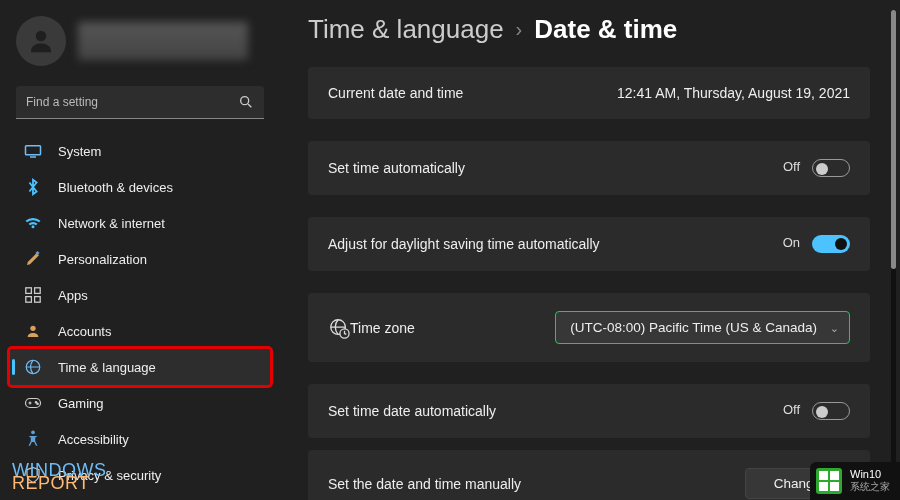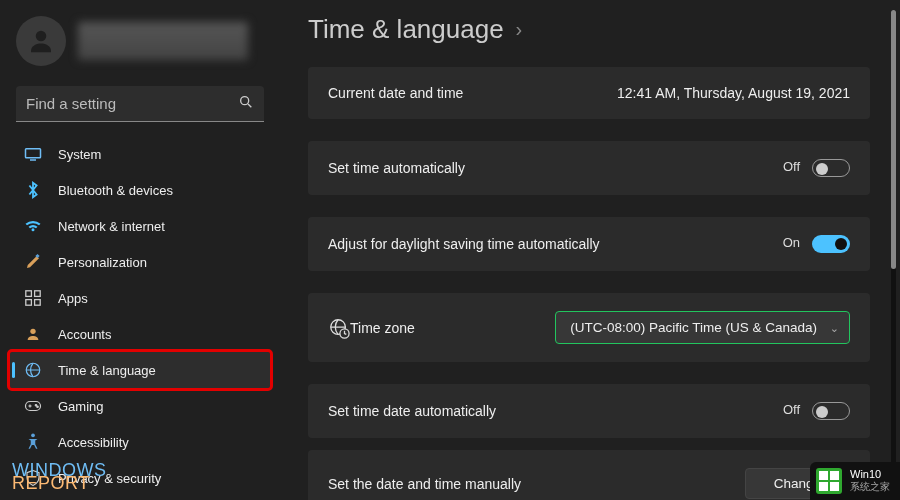--- a/index.html
+++ b/index.html
@@ -7,21 +7,21 @@
   .app { display: flex; width: 900px; height: 500px; background: #202020; }
   
   
   .sidebar { width: 280px; padding: 10px 10px 0 10px; display: flex; flex-direction: column; }
   .profile { display: flex; align-items: center; gap: 12px; padding: 6px; }
   .avatar { width: 50px; height: 50px; border-radius: 50%; background: #3a3a3a; display:flex; align-items:center; justify-content:center; }
   .avatar svg { width: 30px; height: 30px; fill: #1f1f1f; }
   .profile-name { filter: blur(4px); width: 170px; height: 38px; background: linear-gradient(#555,#444); border-radius:2px;}
   
   .search { margin: 14px 6px 10px 6px; position: relative; }
-  .search input { width: 100%; background: #2d2d2d; border: none; border-bottom: 1px solid #888; color: #ccc; padding: 9px 34px 9px 10px; font-size: 15px; border-radius: 4px 4px 0 0;}
+  .search input { width: 100%; background: #2d2d2d; border: none; border-bottom: 1px solid #888; color: #ccc; padding: 9px 34px 9px 10px; font-size: 12px; border-radius: 4px 4px 0 0;}
   .search input::placeholder { color: #bbb; }
   .search .icon { position: absolute; right: 10px; top: 8px; color: #ccc; }
   
   .nav { list-style: none; margin-top: 4px; }
   .nav li { display:flex; align-items:center; gap:16px; padding: 9px 10px 9px 14px; font-size:13px; color:#eee; border-radius:4px; position:relative;}
   .nav li .icon { width:18px; height:18px; display:flex; align-items:center; justify-content:center; }
   .nav li.active { background:#2d2d2d; }
   .nav li.active::before { content:""; position:absolute; left:2px; top:10px; bottom:10px; width:3px; background:#4cc2ff; border-radius:2px;}
   .nav li.highlight { outline: 3px solid #e30000; outline-offset: 0; border-radius:2px;}
   
@@ -183,20 +183,21 @@
           </span>
         <span>Privacy &amp; security</span>
       </li>
     </ul>
   </aside>
 
   <main class="main">
     <div class="breadcrumb">
       <span>Time &amp; language</span>
       <span class="sep">›</span>
+      <span class="current">Date &amp; time</span>
     </div>
 
     <div class="cards">
       <div class="card">
         <span>Current date and time</span>
         <span>12:41 AM, Thursday, August 19, 2021</span>
       </div>
 
       <div class="gap"></div>
 

